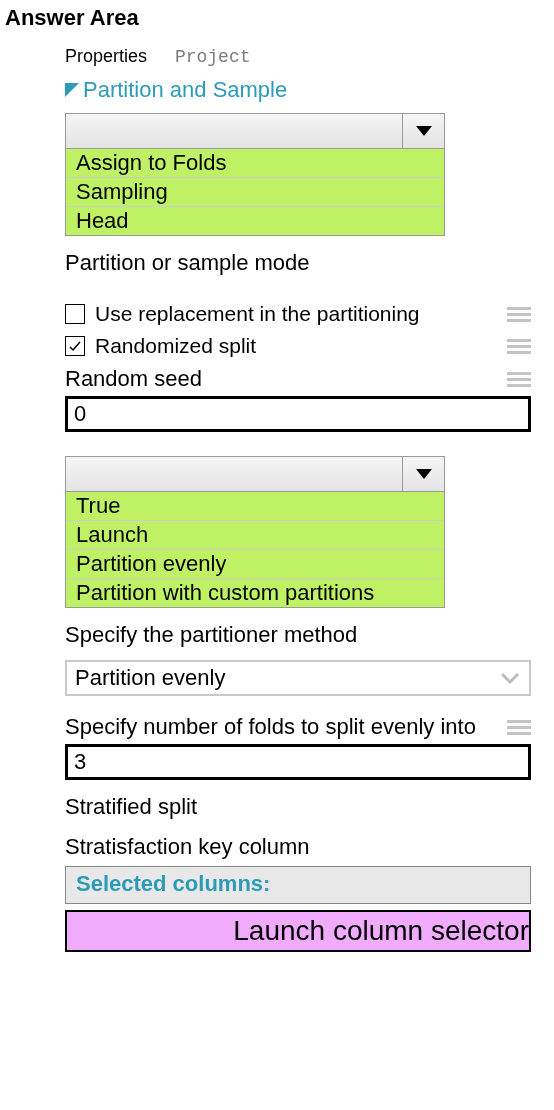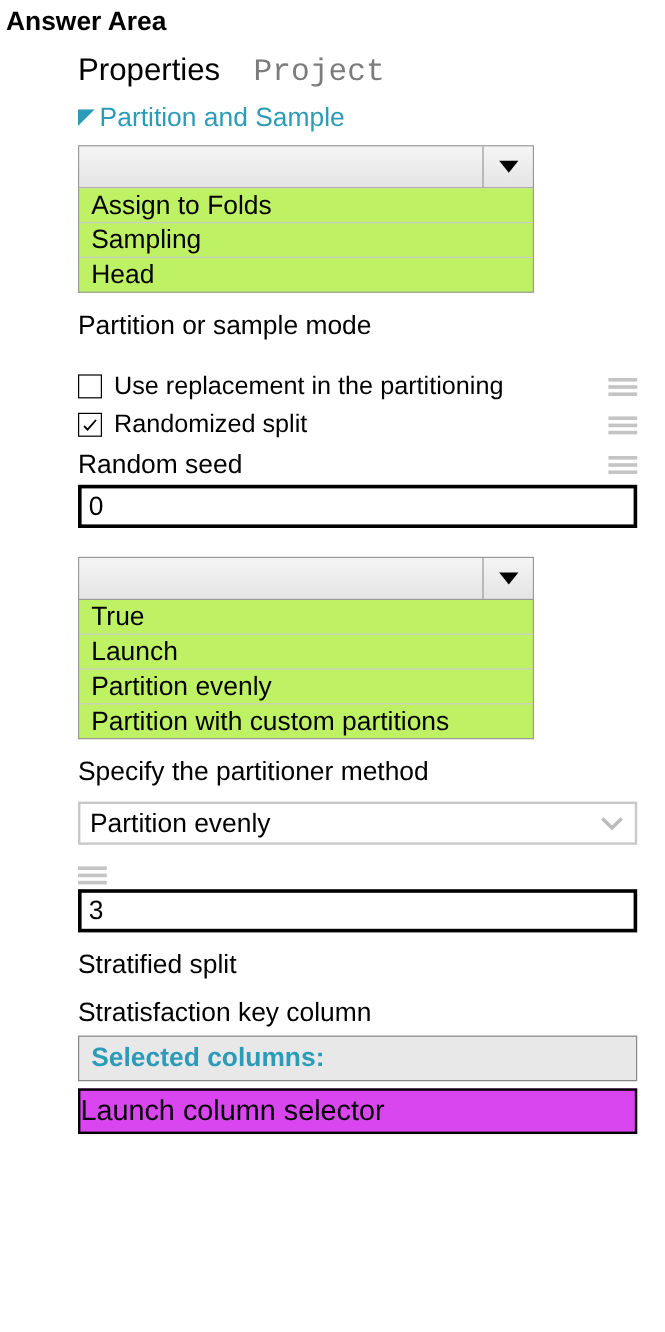--- a/index.html
+++ b/index.html
@@ -18,21 +18,21 @@
     }
     .panel {
       padding-left: 60px;
       padding-right: 18px;
     }
     .tabs {
       margin-bottom: 10px;
     }
     .tab {
       display: inline-block;
-      font-size: 26px;
+      font-size: 18px;
       margin-right: 22px;
     }
     .tab.inactive { color: #7c7c7c; font-family: Liberation Mono, monospace; }
     .section-header {
       color: #2c9bb8;
       font-size: 22px;
       margin-bottom: 10px;
       display: flex;
       align-items: center;
     }
@@ -136,24 +136,24 @@
       color: #2c9bb8;
       font-weight: bold;
       font-size: 22px;
     }
     .selected-cols-row {
       font-size: 22px;
     }
     .selected-cols-row .bold { font-weight: bold; }
     .launch-btn {
       border: 2px solid #000;
-      background: #d946ef;
-      text-align: left;
+      background: #f0abfc;
+      text-align: right;
       padding: 3px 0;
-      font-size: 24px;
+      font-size: 28px;
     }
     .spacer-sm { height: 14px; }
     .input-wrap { margin-bottom: 10px; }
   </style>
 </head>
 <body>
 
 <div class="answer-area-title">Answer Area</div>
 
 <div class="panel">
@@ -254,20 +254,21 @@
   <div class="select-closed">
     <span>Partition evenly</span>
     <span class="chevron-down">
       <svg width="22" height="14" viewBox="0 0 22 14">
           <polyline points="3,3 11,11 19,3" fill="none" stroke="#bcbcbc" stroke-width="3"></polyline>
         </svg>
     </span>
   </div>
 
   <div class="row-flex" style="margin-bottom:4px;">
+    <span class="label-text" style="margin:0;">Specify number of folds to split evenly into</span>
     <div class="hamburger">
       <div class="hamburger-line"></div>
         <div class="hamburger-line"></div>
         <div class="hamburger-line"></div>
     </div>
   </div>
   <div class="input-wrap">
     <div class="text-input-outer">3</div>
   </div>
 

